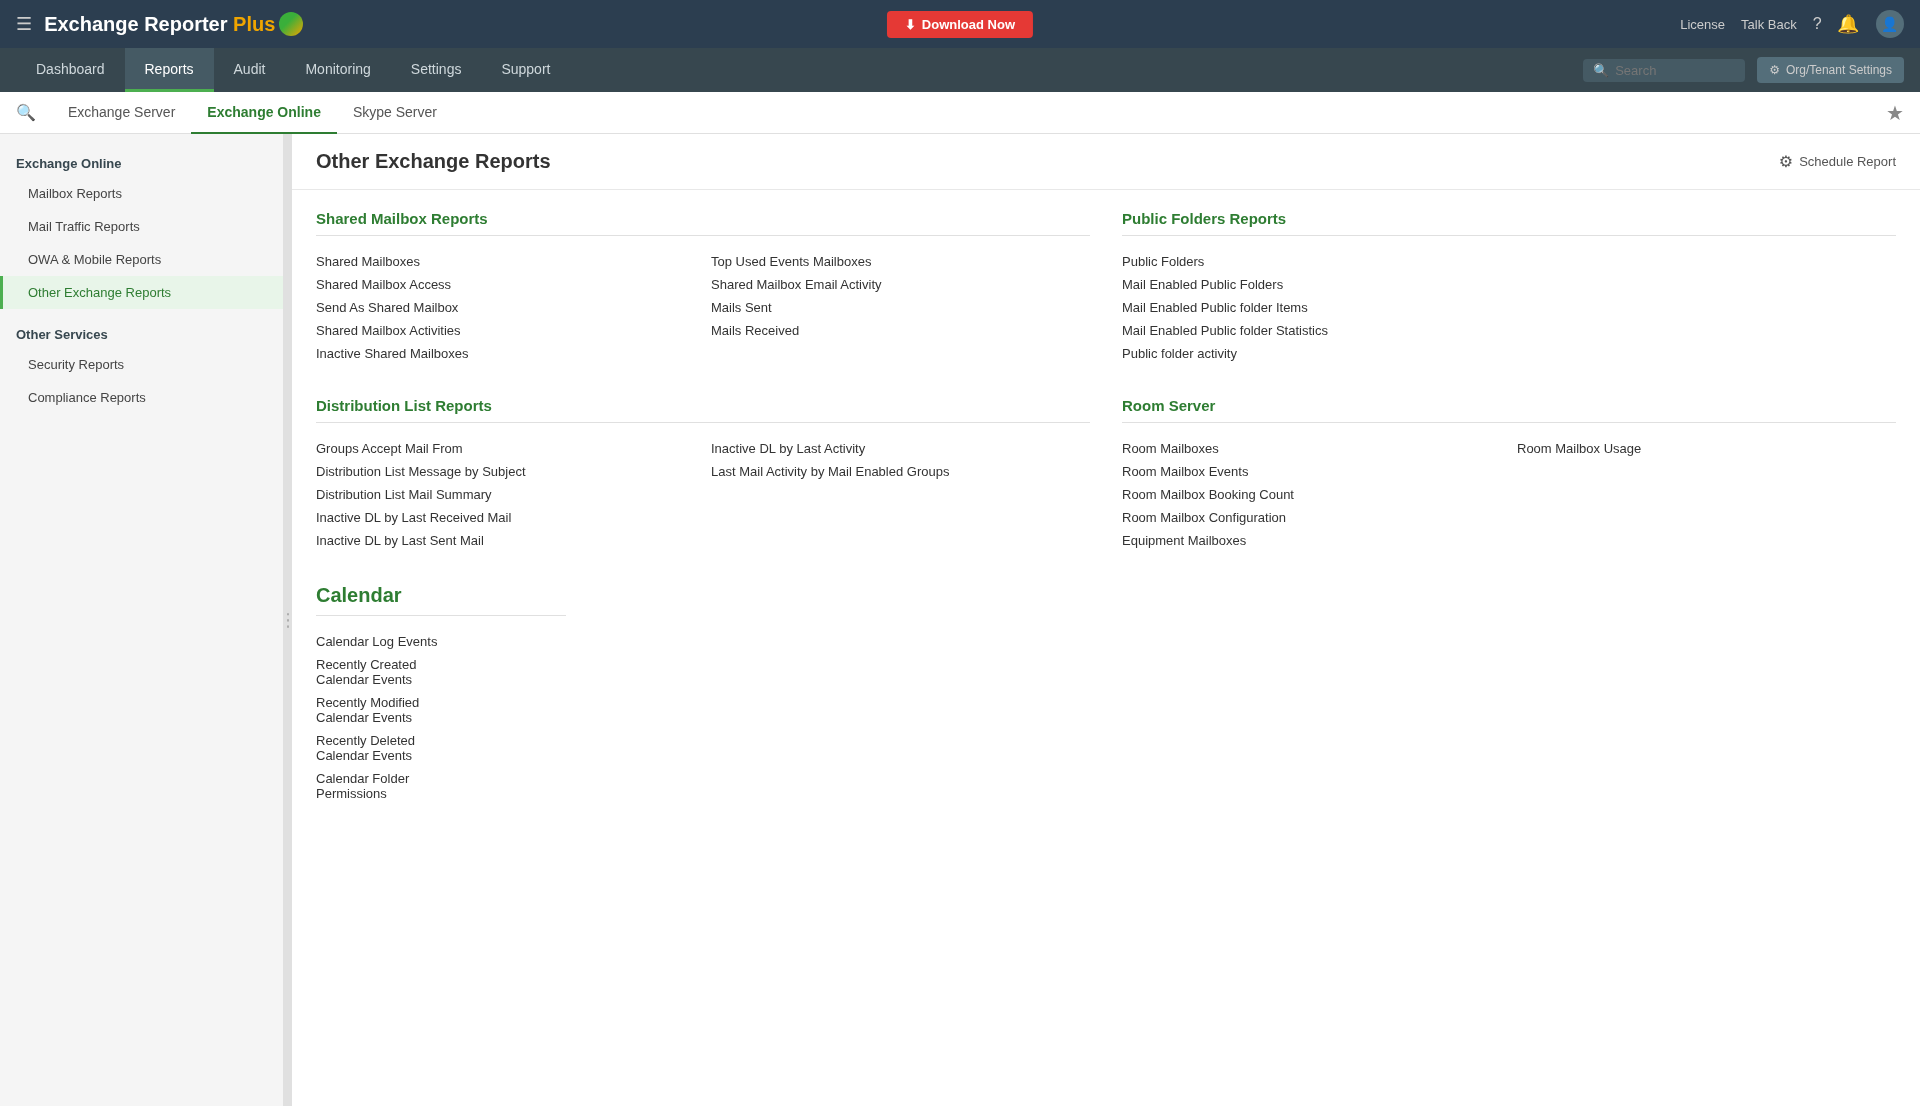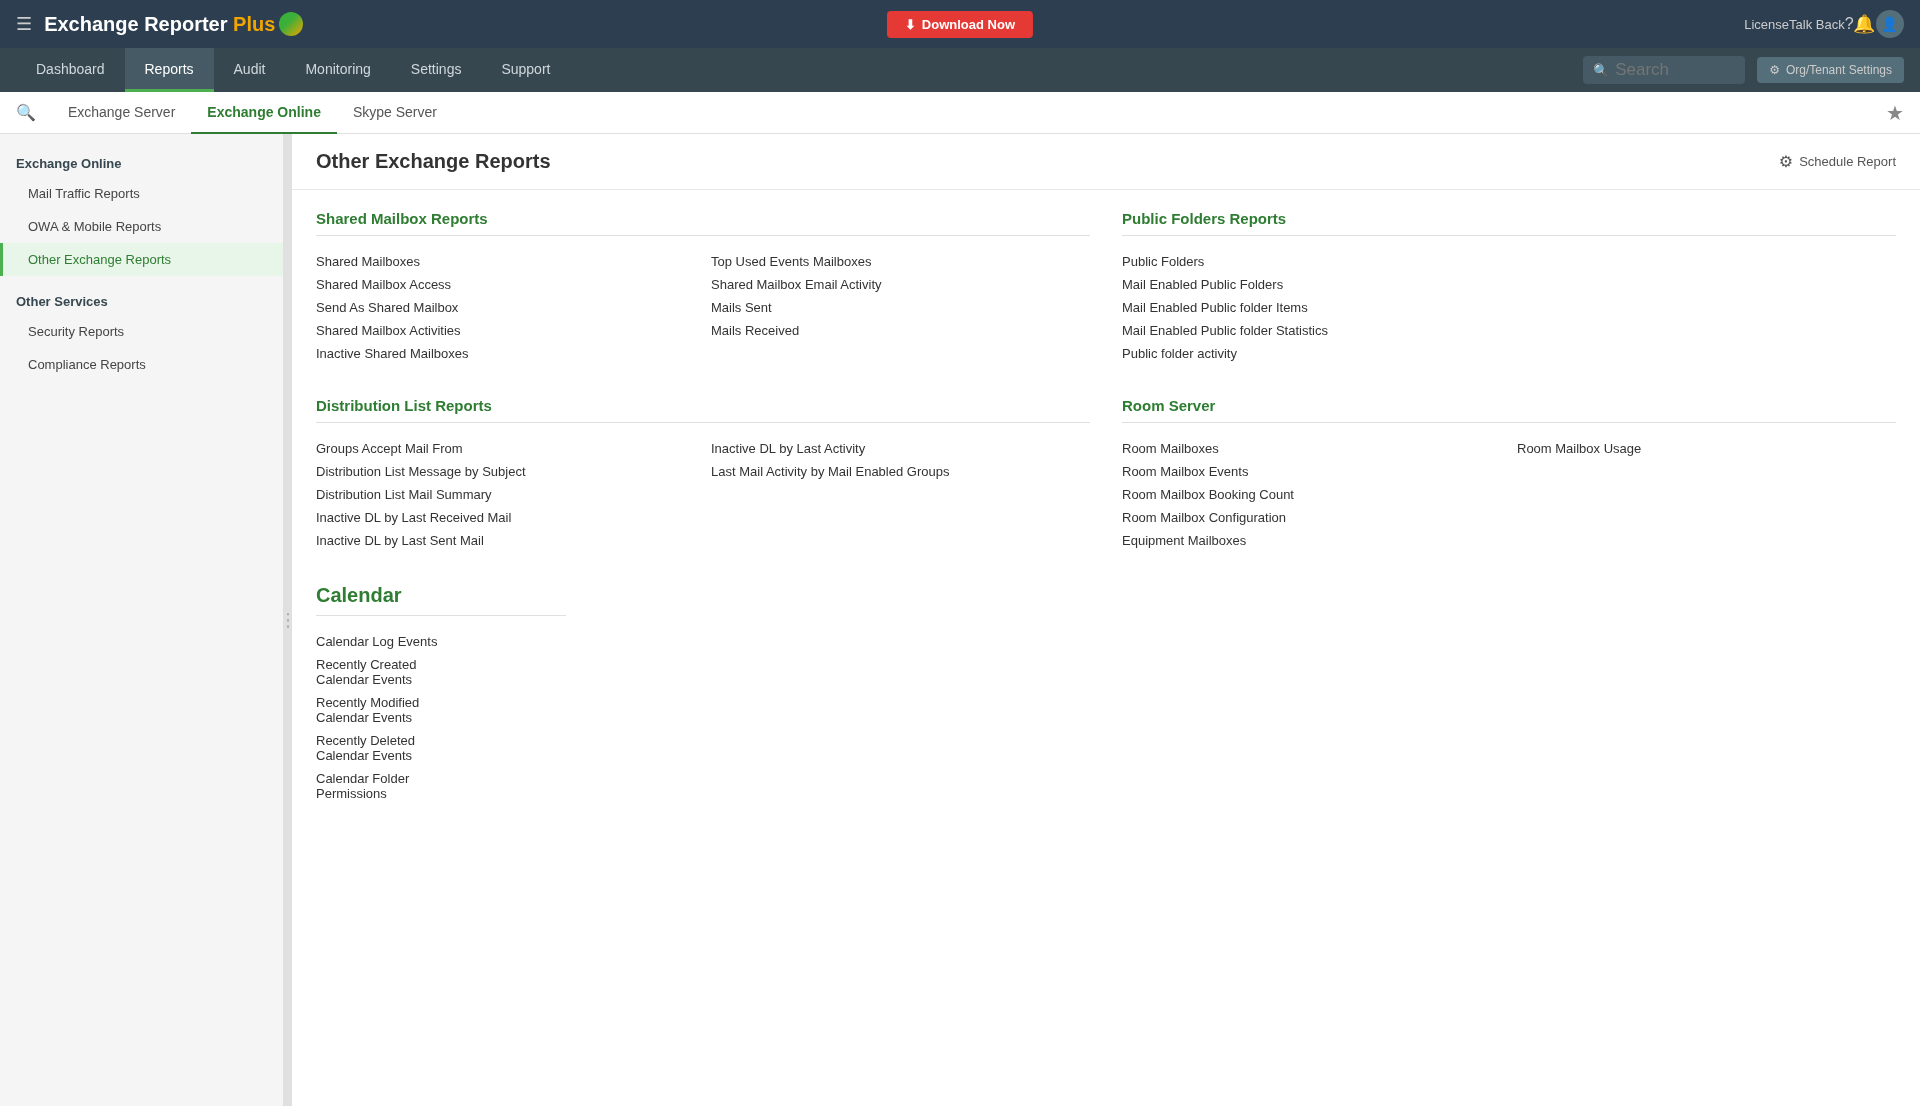--- a/index.html
+++ b/index.html
@@ -26,21 +26,21 @@
       display: inline-block;
     }
     .download-btn {
       position: absolute; left: 50%; transform: translateX(-50%);
       background: #e53935; color: #fff; border: none; padding: 6px 18px;
       border-radius: 4px; font-size: 13px; cursor: pointer; font-weight: 600;
       display: flex; align-items: center; gap: 6px;
     }
     .header-right {
       margin-left: auto;
-      display: flex; align-items: center; 
+      display: flex; align-items: center; gap: 16px;
       color: #ccc;
     }
     .header-right a { color: #ccc; text-decoration: none; font-size: 13px; cursor: pointer; }
     .header-right .bell { font-size: 18px; }
     .header-right .avatar {
       width: 28px; height: 28px; border-radius: 50%;
       background: #546e7a; display: inline-flex; align-items: center; justify-content: center;
       color: #fff; font-size: 14px;
     }
 
@@ -57,21 +57,21 @@
     }
     .nav-tab.active { color: #fff; background: #455a64; border-bottom: 3px solid #4caf50; }
     .nav-right {
       margin-left: auto; display: flex; align-items: center; gap: 12px;
     }
     .search-box {
       display: flex; align-items: center; background: #455a64;
       border-radius: 4px; padding: 4px 10px; gap: 6px; cursor: pointer;
     }
     .search-box input {
-      background: none; border: none; outline: none; color: #fdba74; font-size: 17px; width: 120px;
+      background: none; border: none; outline: none; color: #fdba74; font-size: 13px; width: 120px;
     }
     .org-settings-btn {
       background: #546e7a; color: #ccc; border: none; border-radius: 4px;
       padding: 6px 12px; font-size: 12px; cursor: pointer; display: flex; align-items: center; gap: 6px;
     }
 
     
     .sub-nav {
       background: #fff;
       border-bottom: 1px solid #e0e0e0;
@@ -196,20 +196,21 @@
   <div class="sub-nav-item">Skype Server</div>
   <div class="sub-nav-right">
     <span class="star-btn">★</span>
   </div>
 </div>
 
 <div class="main-layout">
 
   <div class="sidebar">
     <div class="sidebar-section-title">Exchange Online</div>
+    <div class="sidebar-item">Mailbox Reports</div>
     <div class="sidebar-item">Mail Traffic Reports</div>
     <div class="sidebar-item">OWA &amp; Mobile Reports</div>
     <div class="sidebar-item active">Other Exchange Reports</div>
 
     <div class="sidebar-section-title" style="margin-top:8px;">Other Services</div>
     <div class="sidebar-item">Security Reports</div>
     <div class="sidebar-item">Compliance Reports</div>
   </div>
 
   <div class="resize-handle"></div>

